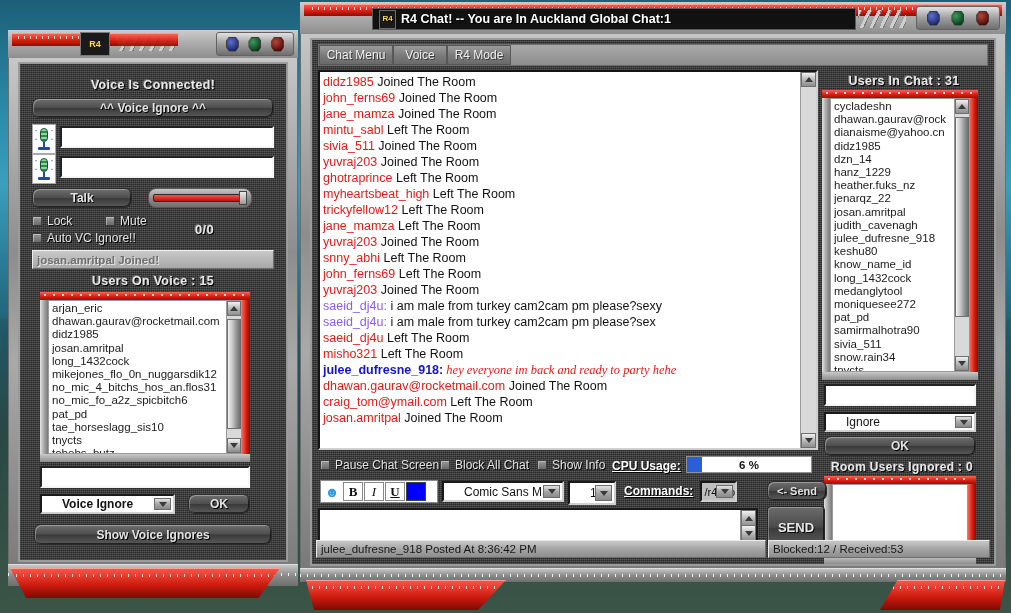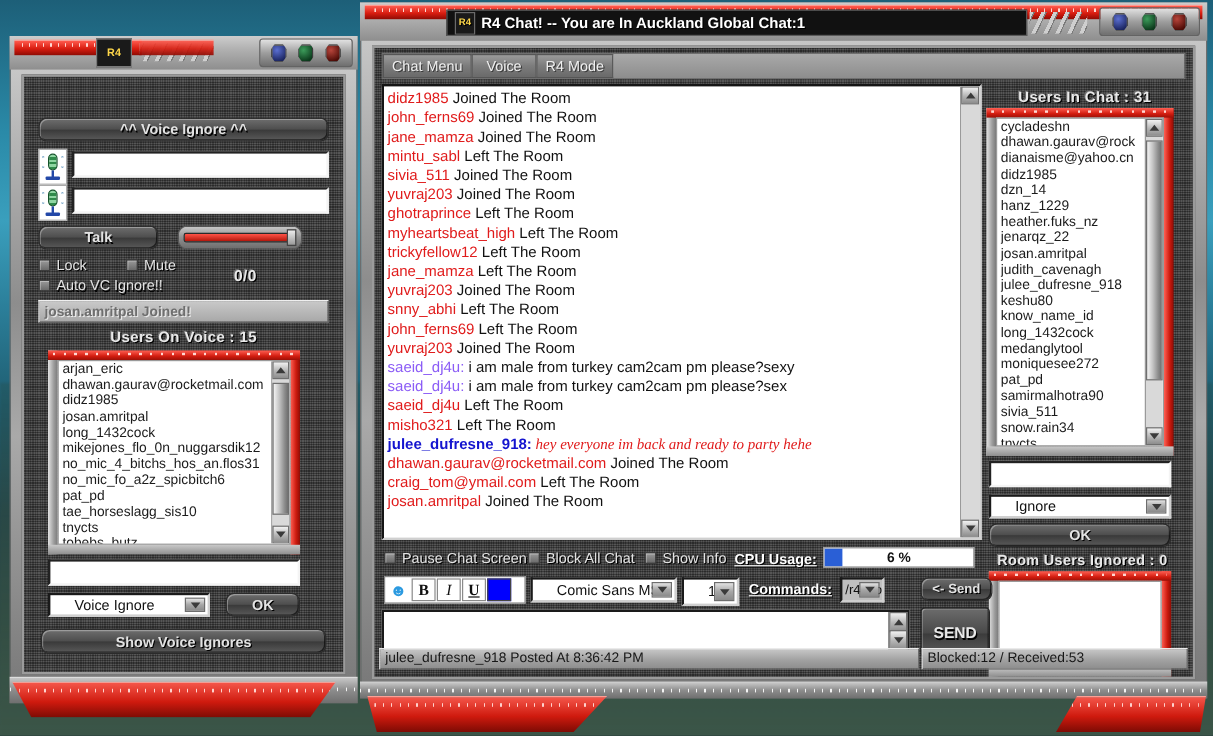--- a/index.html
+++ b/index.html
@@ -310,20 +310,21 @@
     </div>
     <div class="gem-pod" style="right:4px;width:78px;">
       <span class="gem blue"></span>
       <span class="gem green"></span>
       <span class="gem red"></span>
     </div>
   </div>
 
   <div class="panel-inner" style="left:10px;right:10px;top:32px;bottom:24px;">
 
+    <div style="position:absolute;left:0;right:0;top:14px;text-align:center;" class="lbl-emboss">Voice Is Connected!</div>
 
     <div class="btn3d" style="position:absolute;left:12px;right:12px;top:34px;height:20px;">^^ Voice Ignore ^^</div>
 
     <div style="position:absolute;left:12px;top:60px;width:24px;height:30px;background:#fff;border:1px solid #aaa;display:flex;align-items:center;justify-content:center;">
       <span class="mic">
           <span class="w1"></span>
           <span class="body"></span>
           <span class="w2"></span>
           <span class="stand"></span>
           <span class="base"></span>
@@ -393,21 +394,21 @@
           <span class="vs-thumb" style="top:18px;height:110px;"></span>
           <span class="vs-btn vs-dn">
               <i class="tri-d"></i>
             </span>
         </div>
       </div>
     </div>
 
     <div class="field-white" style="position:absolute;left:20px;width:210px;top:402px;height:22px;"></div>
 
-    <div class="combo" style="position:absolute;left:20px;top:430px;width:135px;height:20px;">
+    <div class="combo" style="position:absolute;left:20px;top:430px;width:135px;height:20px;font-weight:bold;">
       <span>Voice Ignore</span>
       <span class="arrow">
           <i class="tri-d"></i>
         </span>
     </div>
     <div class="btn3d" style="position:absolute;left:168px;top:430px;width:62px;height:20px;">OK</div>
 
     <div class="btn3d" style="position:absolute;left:14px;right:14px;top:460px;height:21px;">Show Voice Ignores</div>
   </div>
 

